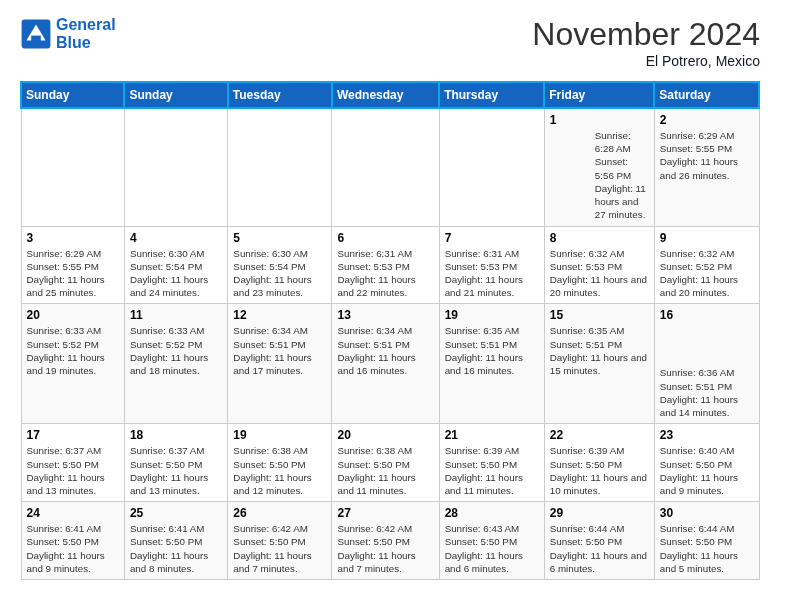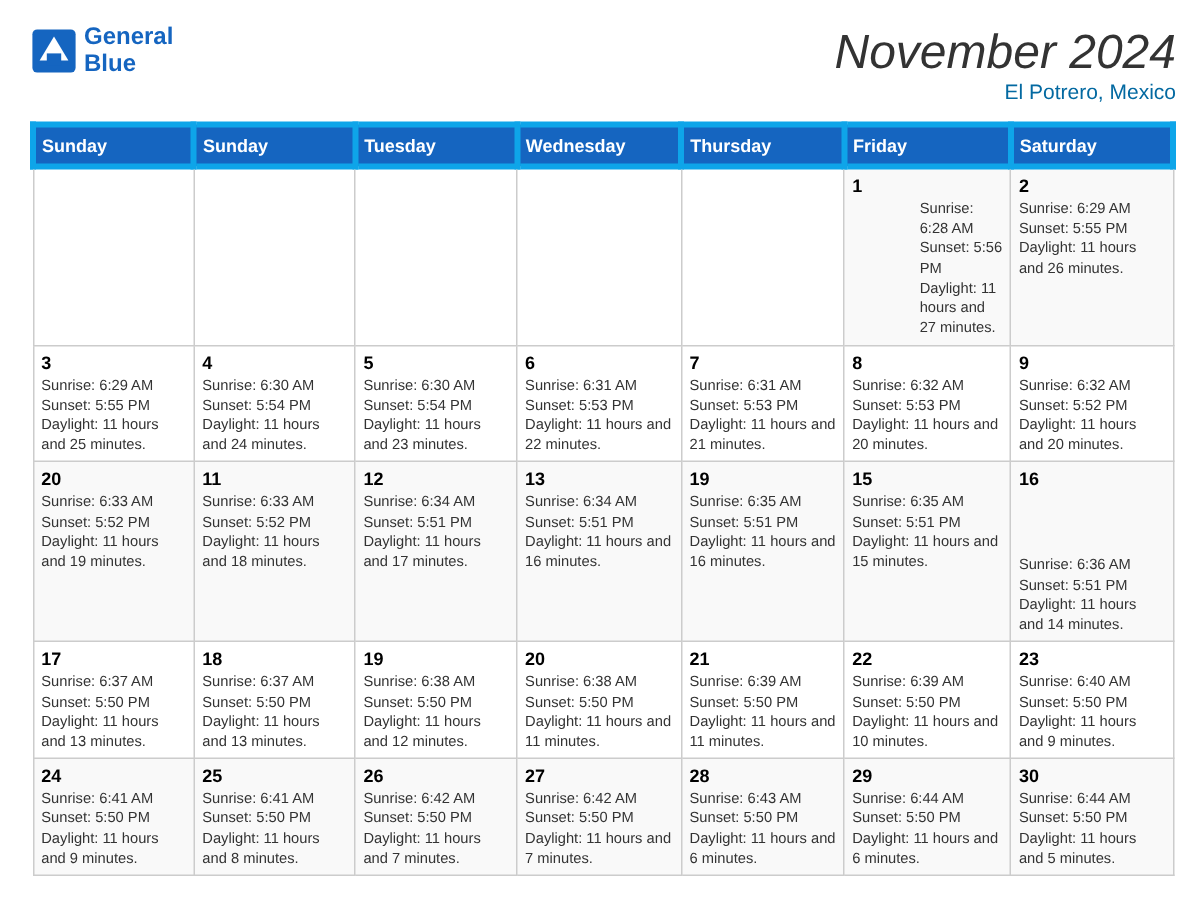--- a/index.html
+++ b/index.html
@@ -6,21 +6,21 @@
     body {
       font-family: Arial, sans-serif;
       background: #fff;
       width: 792px;
       height: 612px;
       overflow: hidden;
     }
     .page {
       width: 792px;
       min-height: 612px;
-      padding: 16px 8px 10px 20px;
+      padding: 16px 32px 10px 20px;
     }
     .header {
       display: flex;
       justify-content: space-between;
       align-items: flex-start;
       margin-bottom: 12px;
     }
     .logo {
       display: flex;
       align-items: center;
@@ -30,39 +30,38 @@
       height: 32px;
       margin-right: 4px;
     }
     .title-block {
       text-align: right;
     }
     .month-title {
       font-size: 32px;
       font-weight: normal;
       color: #333;
-      font-style: italic;
     }
     .location {
       font-size: 14px;
-      color: #0369a1;
+      color: #0f172a;
     }
     .calendar {
       width: 100%;
       border-collapse: collapse;
       font-size: 10.5px;
     }
     .calendar thead th {
       background-color: #1565c0;
       color: #fff;
       padding: 5px 4px;
       text-align: left;
       font-size: 12px;
       font-weight: bold;
-      border: 4px solid #0ea5e9;
+      border: 2px solid #0ea5e9;
     }
     .calendar tbody td {
       border: 1px solid #ccc;
       vertical-align: top;
       padding: 4px 5px;
       width: 113px;
       min-height: 70px;
       background: #fff;
     }
     .calendar tbody tr:nth-child(odd) td {

